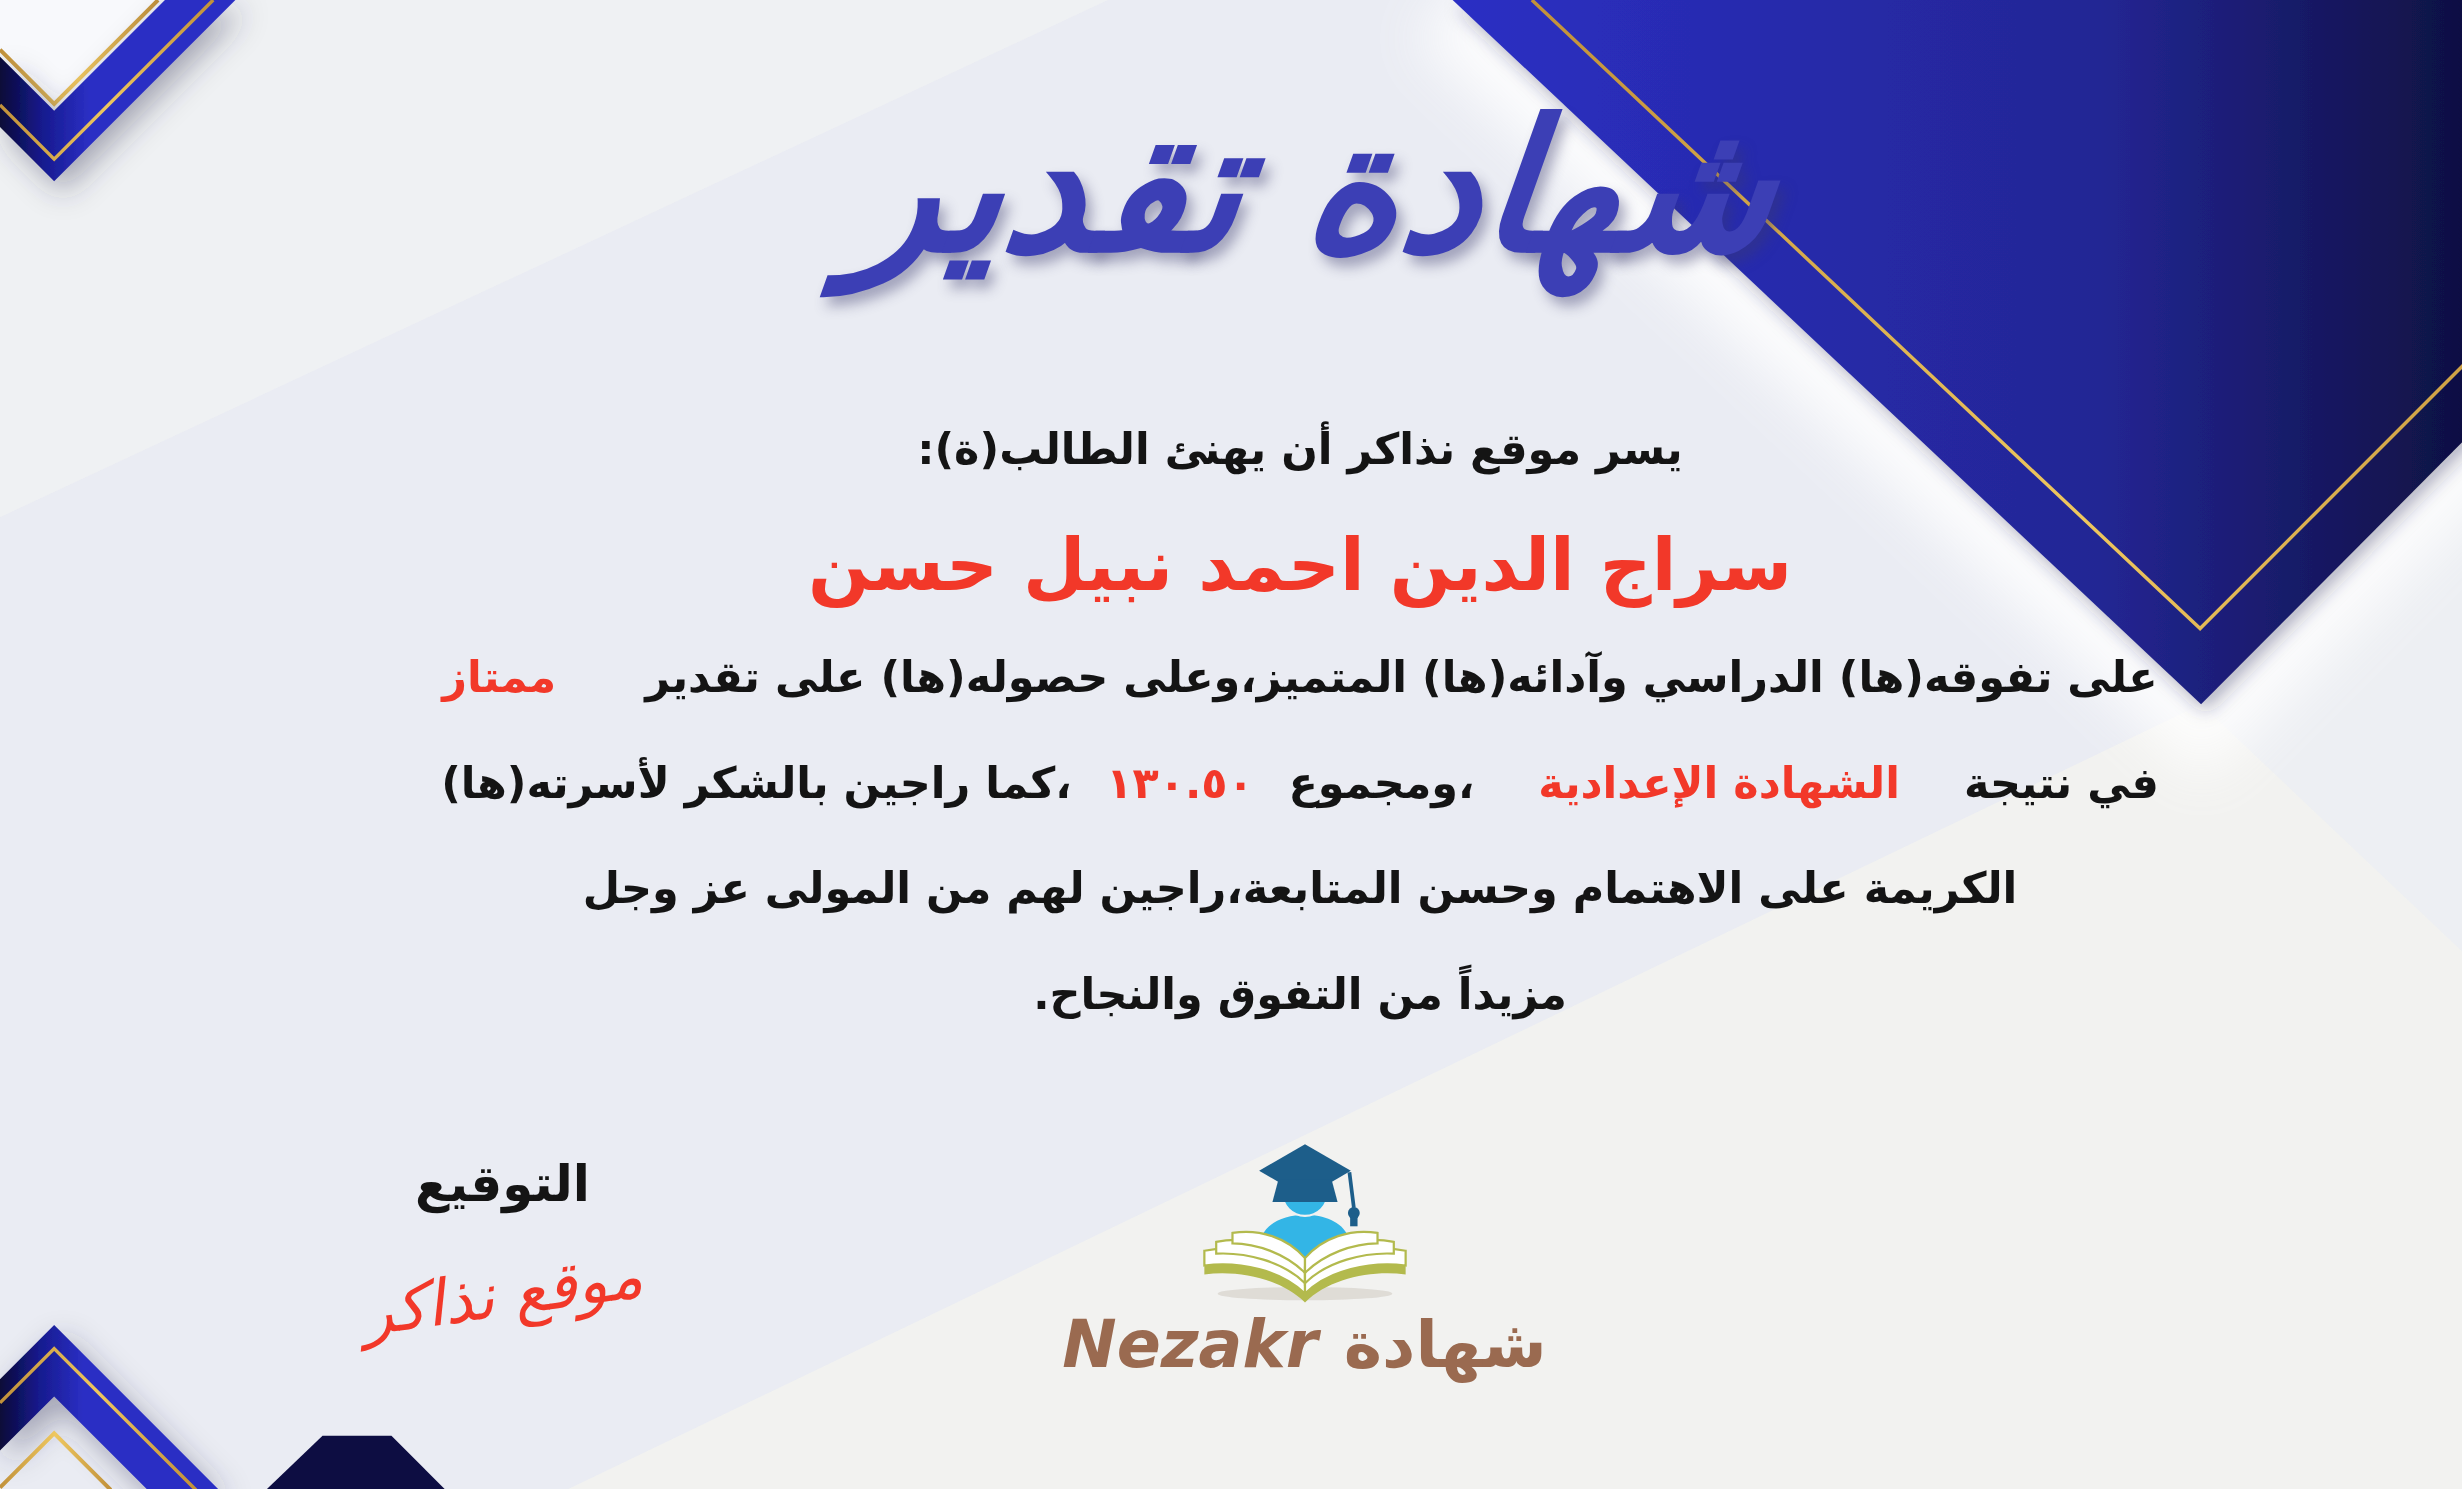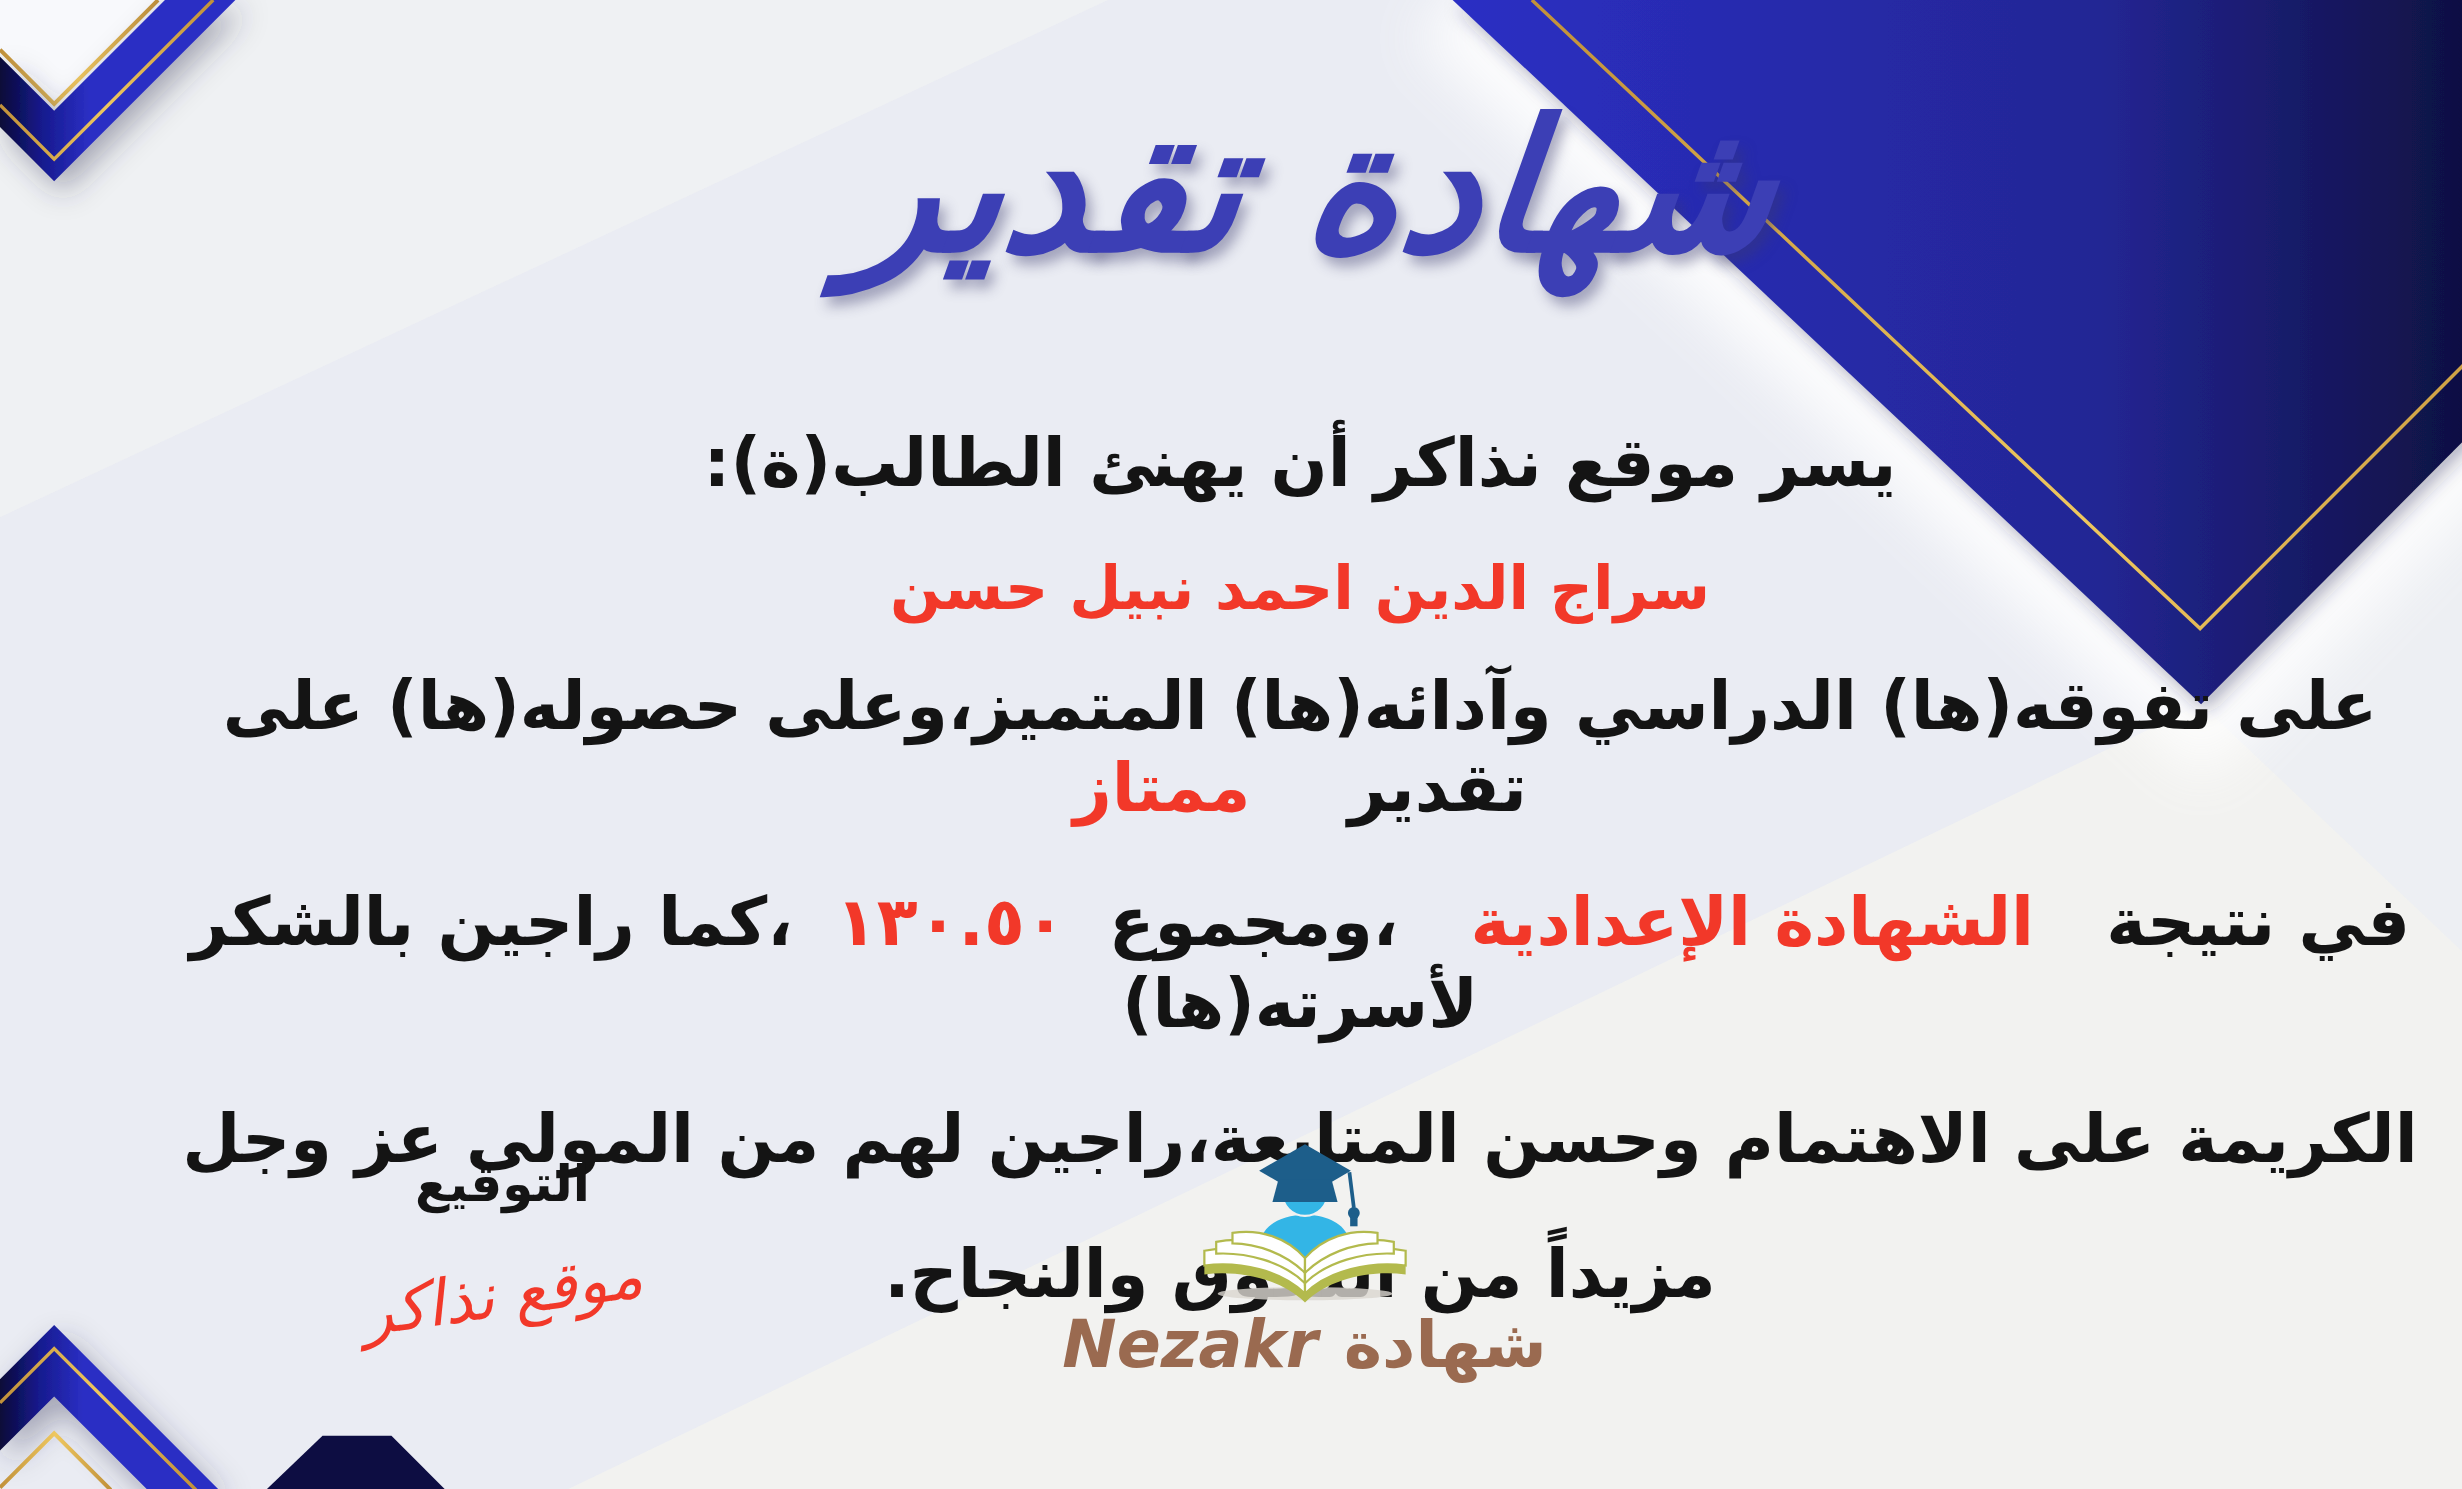--- a/index.html
+++ b/index.html
@@ -16,23 +16,23 @@
     font-size:182px;font-weight:bold;font-style:italic;
     color:var(--title-blue,#3c3fb5);
     transform:skewX(-6deg);
     text-shadow:6.9px 8.9px 12.8px rgba(60,60,110,.42);
     direction:rtl;line-height:1.25;
   }
   .body-text{
     top:423px;left:138px;width:2324px;direction:rtl;text-align:center;
     color:var(--text-black,#141414);
   }
-  .line{font-size:67px;font-weight:bold;line-height:1.22;margin:0 0 53px 0;}
+  .line{font-size:43px;font-weight:bold;line-height:1.22;margin:0 0 53px 0;}
   .line.intro{margin-bottom:47px;}
-  .line.name{font-size:60px;margin-bottom:41px;color:var(--accent-red,#f23829);}
+  .line.name{font-size:72px;margin-bottom:41px;color:var(--accent-red,#f23829);}
   .red{color:var(--accent-red,#f23829);text-align:center;}
   .grade-gap{margin-inline-start:74px;}
   .exam-gap{margin-inline:49px;}
   .score-gap{margin-inline:19.7px;}
   .sig-label{
     top:1155px;left:340px;width:325px;text-align:center;direction:rtl;
     font-size:50px;font-weight:bold;color:var(--text-black,#141414);
   }
   .sig-script{
     top:1258px;left:315px;width:374px;text-align:center;direction:rtl;

